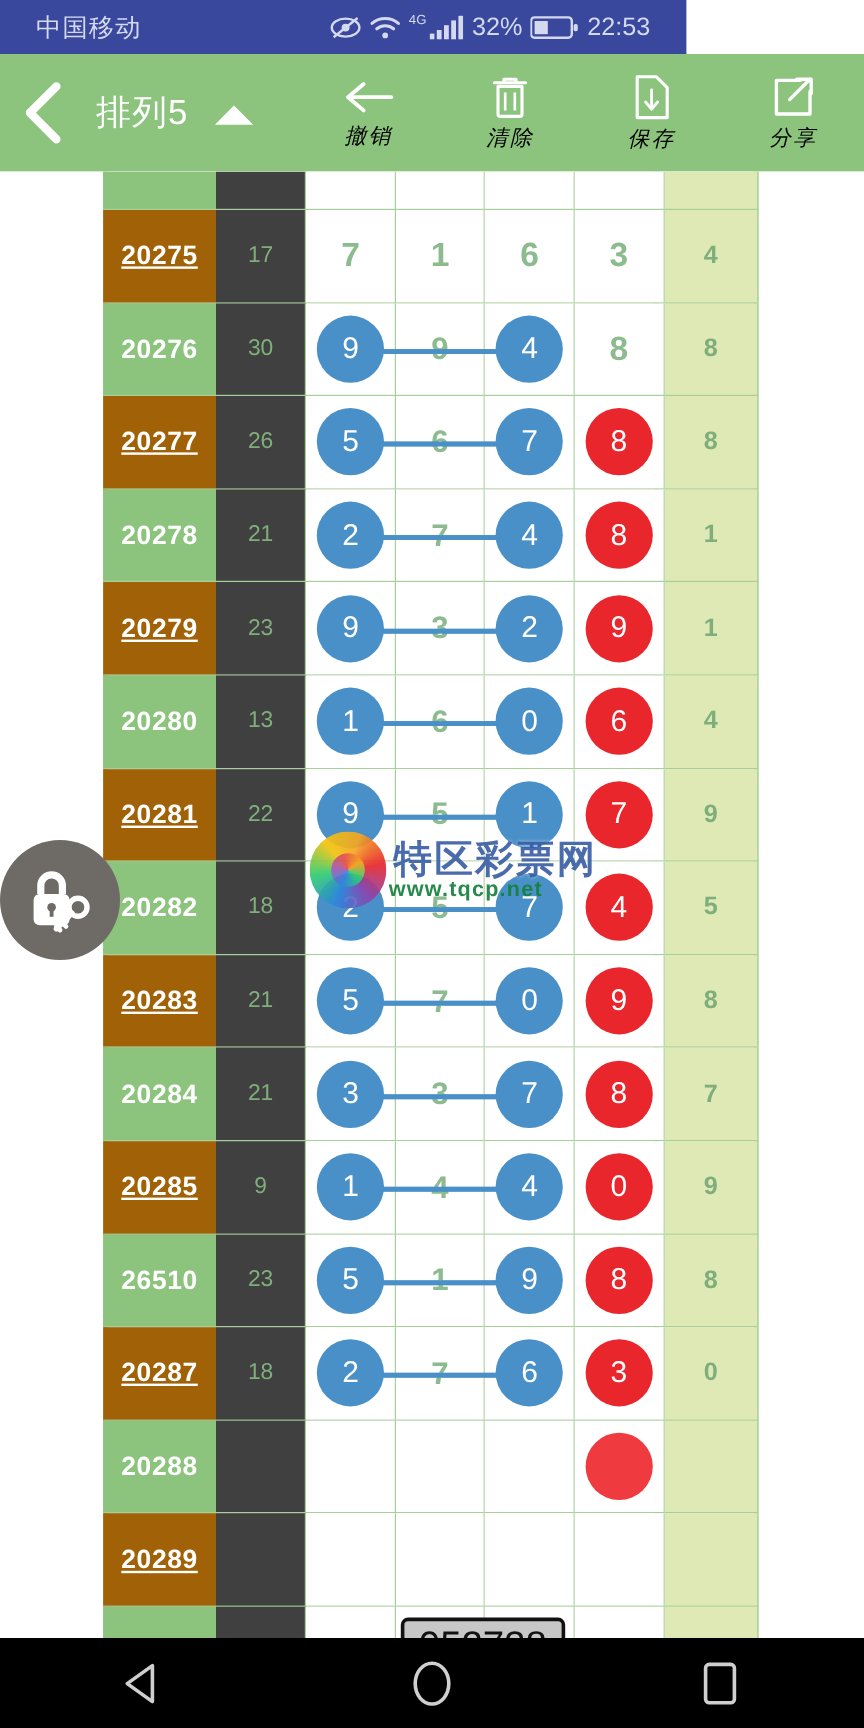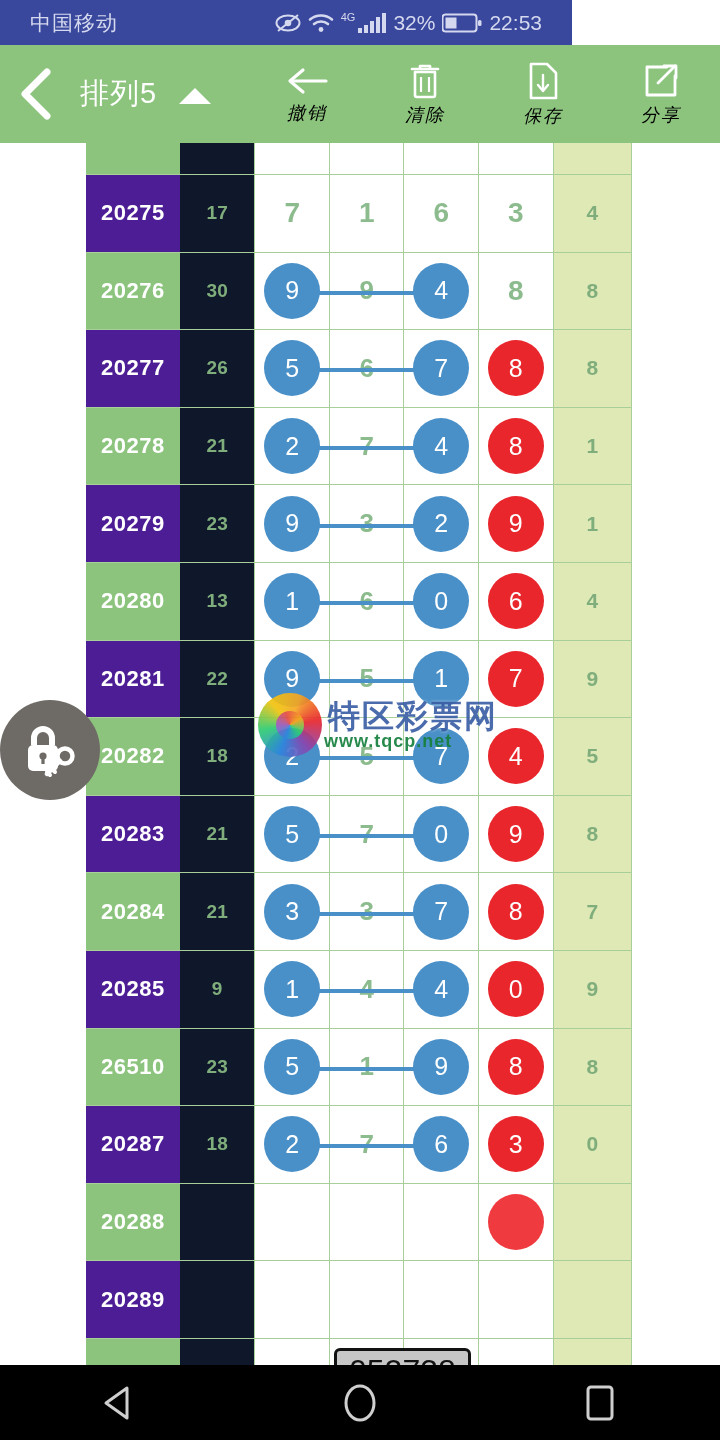--- a/index.html
+++ b/index.html
@@ -51,24 +51,24 @@
   .grid{
     position:absolute; left:86px; top:0; width:546px;
   }
   .row{ display:flex; height:77.6px; }
   .row.cut-top{ height:32px; }
   .cell{
     display:flex; align-items:center; justify-content:center;
     position:relative;
   }
   .c-issue{ width:97px; background:#8cc47e; color:#ffffff; font-size:22px; font-weight:bold; letter-spacing:.5px; border-bottom:1px solid #a8cf9a;}
-  .c-sum  { width:78px; background:#0f172a; color:#7fae7c; font-size:19px; font-weight:bold; border:1px solid #a8cf9a; border-top:none; border-left:none;}
+  .c-sum  { width:78px; background:#404040; color:#7fae7c; font-size:19px; font-weight:normal; border:1px solid #a8cf9a; border-top:none; border-left:none;}
   .c-num  { width:77px; background:#ffffff; border:1px solid #a8cf9a; border-top:none; border-left:none;}
   .c-tail { width:81px; background:#dfe9b5; color:#7fae7c; font-size:21px; font-weight:bold; border:1px solid #a8cf9a; border-top:none; border-left:none;}
-  .row.alt .c-issue{ background:#4c1d95; }
+  .row.alt .c-issue{ background:#a16207;text-decoration:underline; }
   .grid-left-edge{
     position:absolute; left:86px; top:0; width:4px; height:1222px; background:#8cc47e;
   }
   .grid-right-edge{
     position:absolute; left:545px; top:0; width:4px; height:1222px; background:#8cc47e;
   }
   .grid-far-edge{
     position:absolute; left:628px; top:0; width:4px; height:1222px; background:#8cc47e;
   }
 

